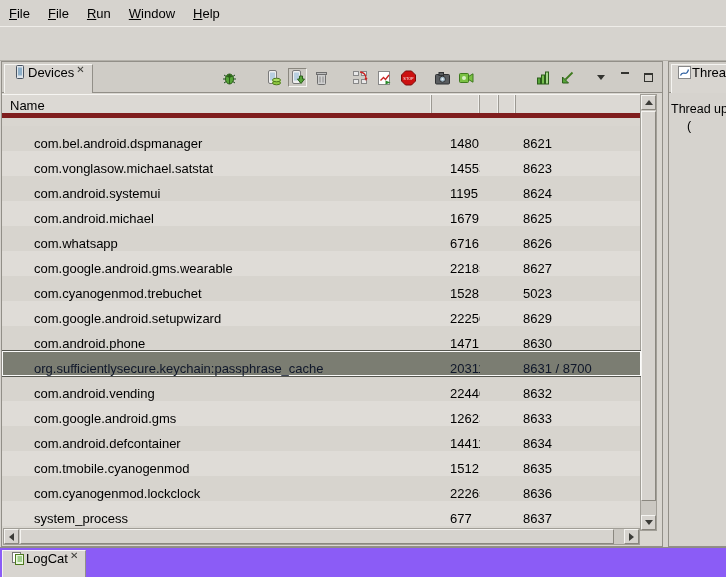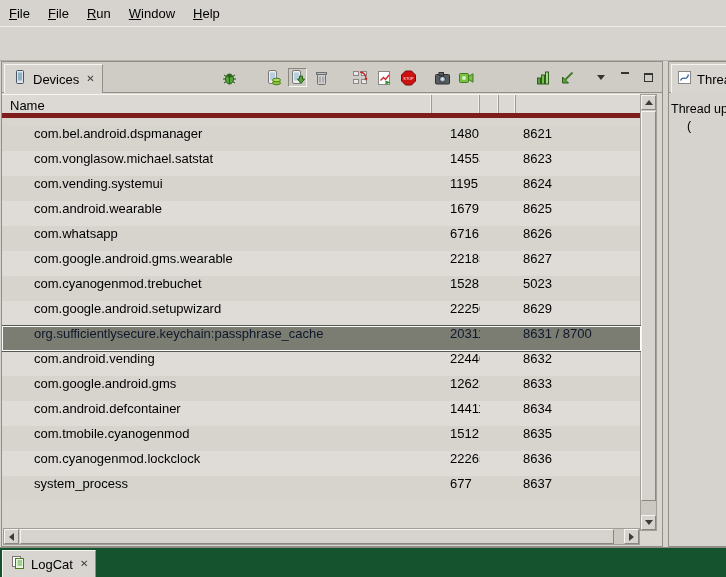--- a/index.html
+++ b/index.html
@@ -14,21 +14,21 @@
   .main-toolbar{position:absolute;top:26px;left:0;width:100%;height:35px;background:#d6d3ce;border-top:1px solid #efede9;border-bottom:1px solid #b3b0a9}
 
   .workbench{position:absolute;top:61px;left:0;width:100%;height:486px}
 
   
   .devices-view{position:absolute;top:0;left:1px;width:662px;height:486px;border:1px solid #928f88;background:#d9d6d0}
   .sash{position:absolute;top:0;left:663px;width:5px;height:486px;background:#d6d3ce}
   .threads-view{position:absolute;top:0;left:668px;right:0;height:486px;border:1px solid #928f88;border-right:none;background:#d6d3ce;overflow:hidden}
 
   .tabbar{position:relative;height:31px;background:#cfccc6;border-bottom:1px solid #928f88}
-  .tab{position:absolute;top:2px;left:2px;height:29px;display:flex;align-items:center;gap:5px;padding:0 7px;background:#d8d5d0;
+  .tab{position:absolute;top:2px;left:2px;height:29px;display:flex;align-items:flex-start;padding:0 7px;background:#d8d5d0;
        border:1px solid #928f88;border-bottom:none;border-top-color:#f5f4f1;border-left-color:#f5f4f1;white-space:nowrap}
   .tab-label{font-size:13px}
   .tab-close{font-size:10px;color:#3c3c38;margin-left:2px;cursor:pointer;line-height:1}
 
   
   .view-toolbar{position:absolute;top:6px;left:218px;display:flex;align-items:center}
   .ti{width:19px;height:19px;display:flex;align-items:center;justify-content:center;margin-right:5px;border:1px solid transparent}
   .ti.pressed{border-color:#8a877f #f5f4f1 #f5f4f1 #8a877f;background:#ccc9c3}
   .tri{width:0;height:0;border-left:4px solid transparent;border-right:4px solid transparent;border-top:5px solid #33332f}
   .minbar{width:8px;height:2px;background:#33332f;align-self:flex-start;margin-top:3px}
@@ -38,21 +38,21 @@
   .table-header{position:absolute;top:32px;left:0;width:639px;height:24px;background:#dcd9d4;display:flex;
                 border-top:1px solid #f6f5f2;border-bottom:5px solid #7f1d1d;line-height:22px}
   .hc{height:100%;border-right:1px solid #9c9992;box-shadow:inset -2px 0 0 -1px #f0efec}
   .hc.name{width:430px;padding-left:8px}
   .hc.pid{width:48px}
   .hc.sp1{width:19px}
   .hc.sp2{width:17px}
   .hc.port{flex:1;border-right:none;box-shadow:none}
 
   .table-body{position:absolute;top:56px;left:0;width:639px;height:413px;overflow:hidden;padding-top:8px;background:#d9d6d0}
-  .row{height:25px;display:flex;align-items:flex-start}
+  .row{height:25px;display:flex;align-items:flex-end}
   .row:nth-child(odd){background:#d7d4ce}
   .row:nth-child(even){background:#dfdcd7}
   .row.selected{background:#7b7d72;color:#0f172a;box-shadow:inset 0 0 0 1px #fbfbfa,0 0 0 1px #565750;position:relative;z-index:2}
   .cell{overflow:hidden;white-space:nowrap}
   .cell.name{width:430px;padding-left:32px}
   .cell.pid{width:48px;padding-left:18px}
   .cell.sp1{width:19px}
   .cell.sp2{width:17px}
   .cell.port{flex:1;padding-left:7px}
 
@@ -72,21 +72,21 @@
   .arr.down{border-left:4px solid transparent;border-right:4px solid transparent;border-top:5px solid #3c3c38}
   .arr.left{border-top:4px solid transparent;border-bottom:4px solid transparent;border-right:5px solid #3c3c38}
   .arr.right{border-top:4px solid transparent;border-bottom:4px solid transparent;border-left:5px solid #3c3c38}
 
   
   .threads-tab{left:2px;padding:0 5px;max-width:56px;overflow:hidden}
   .threads-content{padding:9px 6px 0 2px;font-size:12.5px;white-space:nowrap}
   .threads-content .l2{margin-top:3px;padding-left:16px}
 
   
-  .bottom-bar{position:absolute;top:547px;left:0;width:100%;height:30px;background:#14532d;border-top:1px solid #8f8c85}
+  .bottom-bar{position:absolute;top:547px;left:0;width:100%;height:30px;background:#8b5cf6;border-top:1px solid #8f8c85}
   .logcat-tab{top:2px;left:2px;height:27px}
 </style>
 </head>
 <body>
 
 <div class="window">
 
   <div class="menu-bar">
     <span class="menu-item">File</span>
     <span class="menu-item">File</span>
@@ -232,28 +232,28 @@
     <span class="cell port">8621</span>
   </div>
           <div class="row">
     <span class="cell name">com.vonglasow.michael.satstat</span>
     <span class="cell pid">14553</span>
     <span class="cell sp1"></span>
     <span class="cell sp2"></span>
     <span class="cell port">8623</span>
   </div>
           <div class="row">
-    <span class="cell name">com.vending.systemui</span>
+    <span class="cell name">com.android.systemui</span>
     <span class="cell pid">1195</span>
     <span class="cell sp1"></span>
     <span class="cell sp2"></span>
     <span class="cell port">8624</span>
   </div>
           <div class="row">
-    <span class="cell name">com.android.wearable</span>
+    <span class="cell name">com.android.michael</span>
     <span class="cell pid">1679</span>
     <span class="cell sp1"></span>
     <span class="cell sp2"></span>
     <span class="cell port">8625</span>
   </div>
           <div class="row">
     <span class="cell name">com.whatsapp</span>
     <span class="cell pid">6716</span>
     <span class="cell sp1"></span>
     <span class="cell sp2"></span>
@@ -272,20 +272,27 @@
     <span class="cell sp1"></span>
     <span class="cell sp2"></span>
     <span class="cell port">5023</span>
   </div>
           <div class="row">
     <span class="cell name">com.google.android.setupwizard</span>
     <span class="cell pid">22250</span>
     <span class="cell sp1"></span>
     <span class="cell sp2"></span>
     <span class="cell port">8629</span>
+  </div>
+          <div class="row">
+    <span class="cell name">com.android.phone</span>
+    <span class="cell pid">1471</span>
+    <span class="cell sp1"></span>
+    <span class="cell sp2"></span>
+    <span class="cell port">8630</span>
   </div>
           <div class="row selected">
     <span class="cell name">org.sufficientlysecure.keychain:passphrase_cache</span>
     <span class="cell pid">20311</span>
     <span class="cell sp1"></span>
     <span class="cell sp2"></span>
     <span class="cell port">8631 / 8700</span>
   </div>
           <div class="row">
     <span class="cell name">com.android.vending</span>

